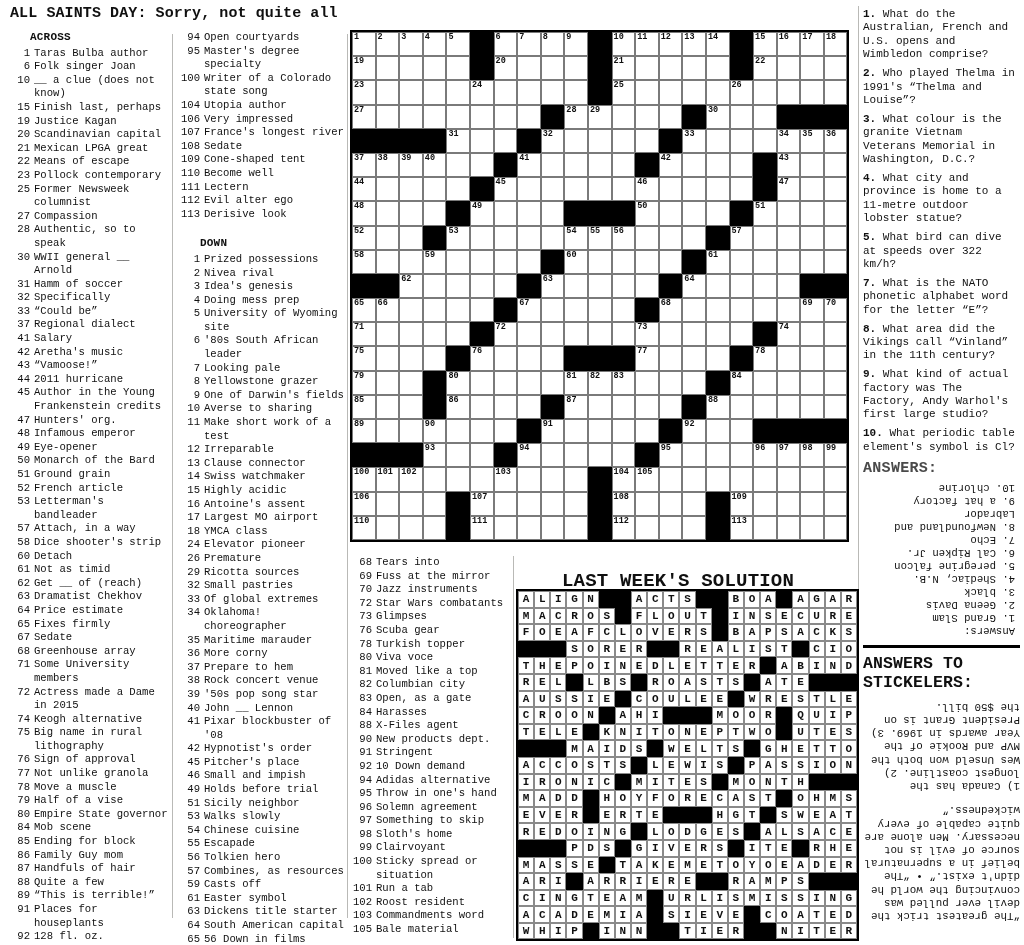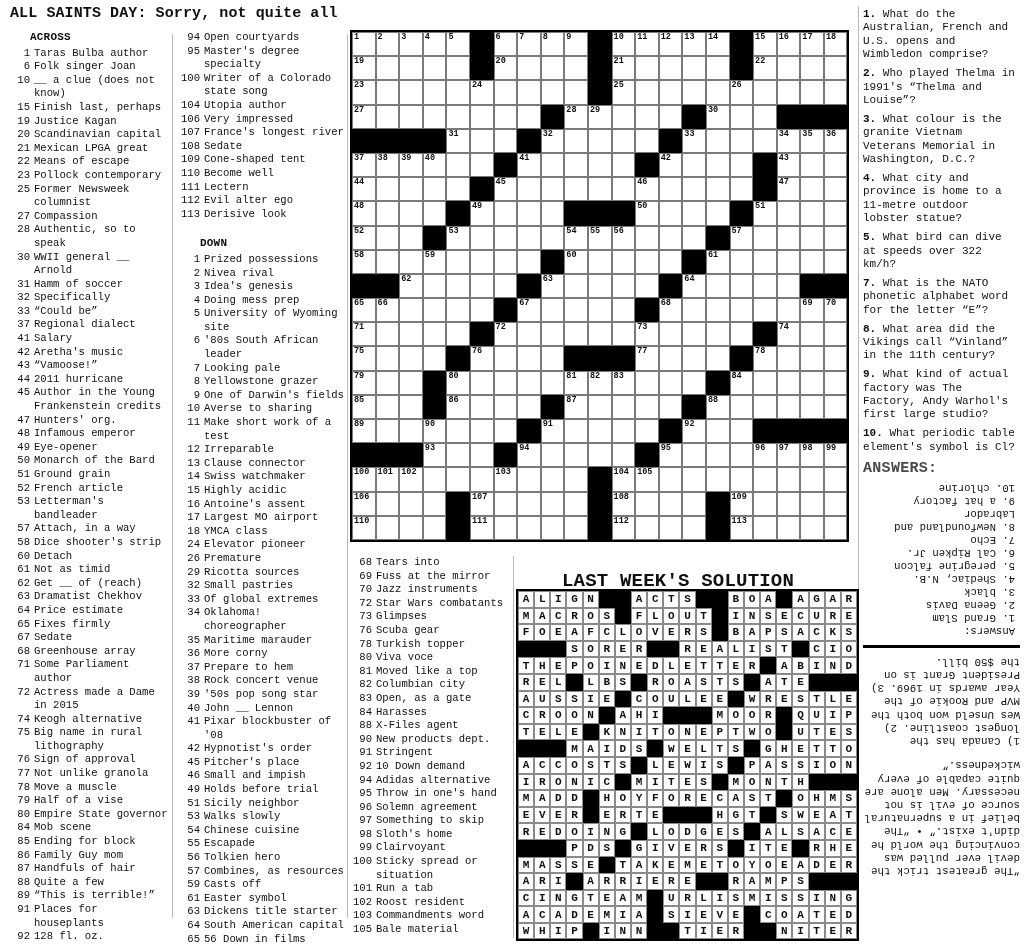--- a/index.html
+++ b/index.html
@@ -220,21 +220,21 @@
         <div class="clue">
           <span class="num">67</span>
           <span class="txt">Sedate</span>
         </div>
         <div class="clue">
           <span class="num">68</span>
           <span class="txt">Greenhouse array</span>
         </div>
         <div class="clue">
           <span class="num">71</span>
-          <span class="txt">Some Parliament author</span>
+          <span class="txt">Some University members</span>
         </div>
         <div class="clue">
           <span class="num">72</span>
           <span class="txt">Actress made a Dame in 2015</span>
         </div>
         <div class="clue">
           <span class="num">74</span>
           <span class="txt">Keogh alternative</span>
         </div>
         <div class="clue">
@@ -1798,17 +1798,18 @@
         <div>4. Shediac, N.B.</div>
         <div>5. peregrine falcon</div>
         <div>6. Cal Ripken Jr.</div>
         <div>7. Echo</div>
         <div>8. Newfoundland and</div>
         <div>Labrador</div>
         <div>9. a hat factory</div>
         <div>10. chlorine</div>
       </div>
     <div class="sb-divider"></div>
+    <div class="sb-heading">ANSWERS TO STICKELERS:</div>
     <div class="sb-flip-text flipped">1) Canada has the longest coastline. 2) Wes Unseld won both the MVP and Rookie of the Year awards in 1969. 3) President Grant is on the $50 bill.</div>
     <div class="sb-flip-text flipped">“The greatest trick the devil ever pulled was convincing the world he didn't exist.” • “The belief in a supernatural source of evil is not necessary. Men alone are quite capable of every wickedness.”</div>
   </div>
 
 </div>
 
 </body></html>

